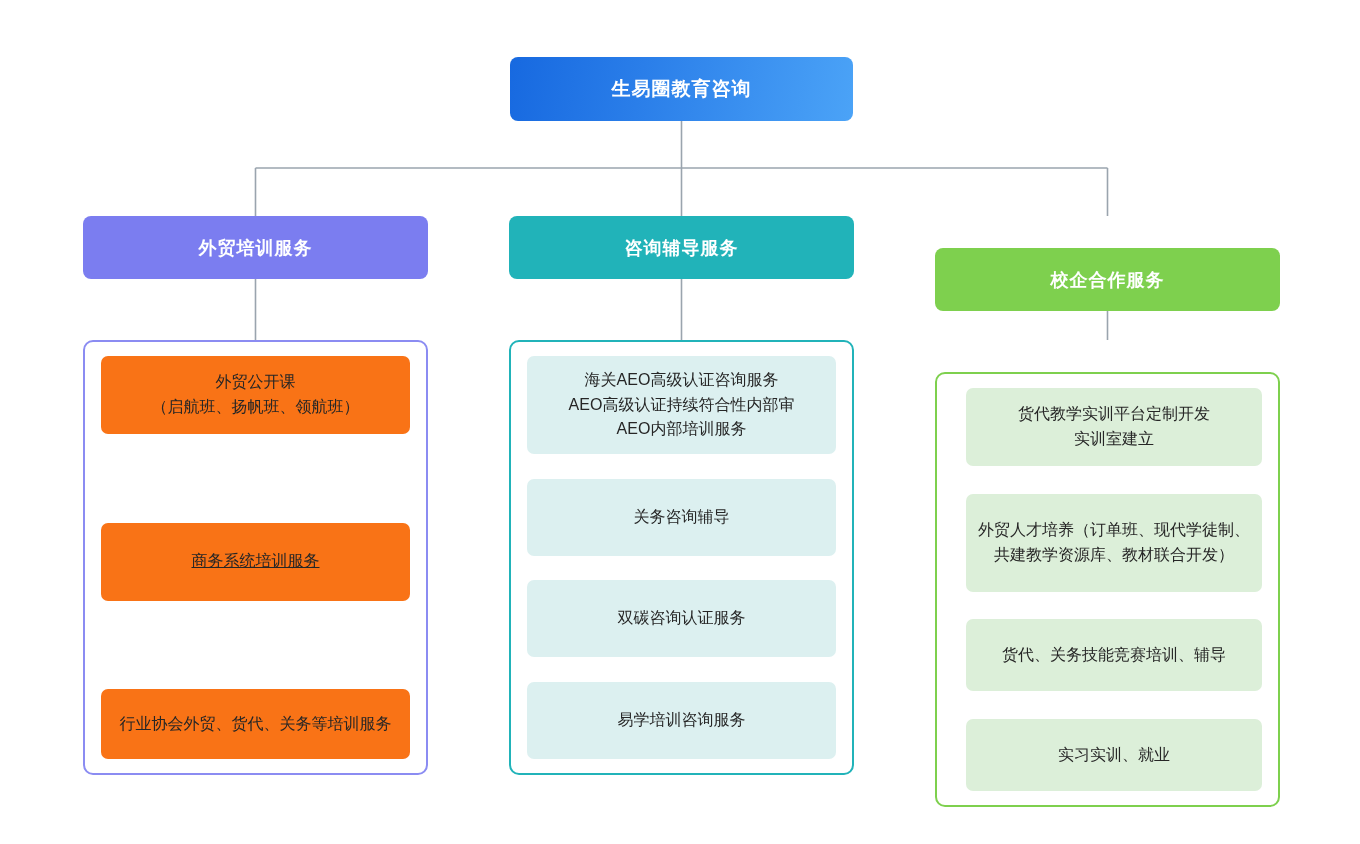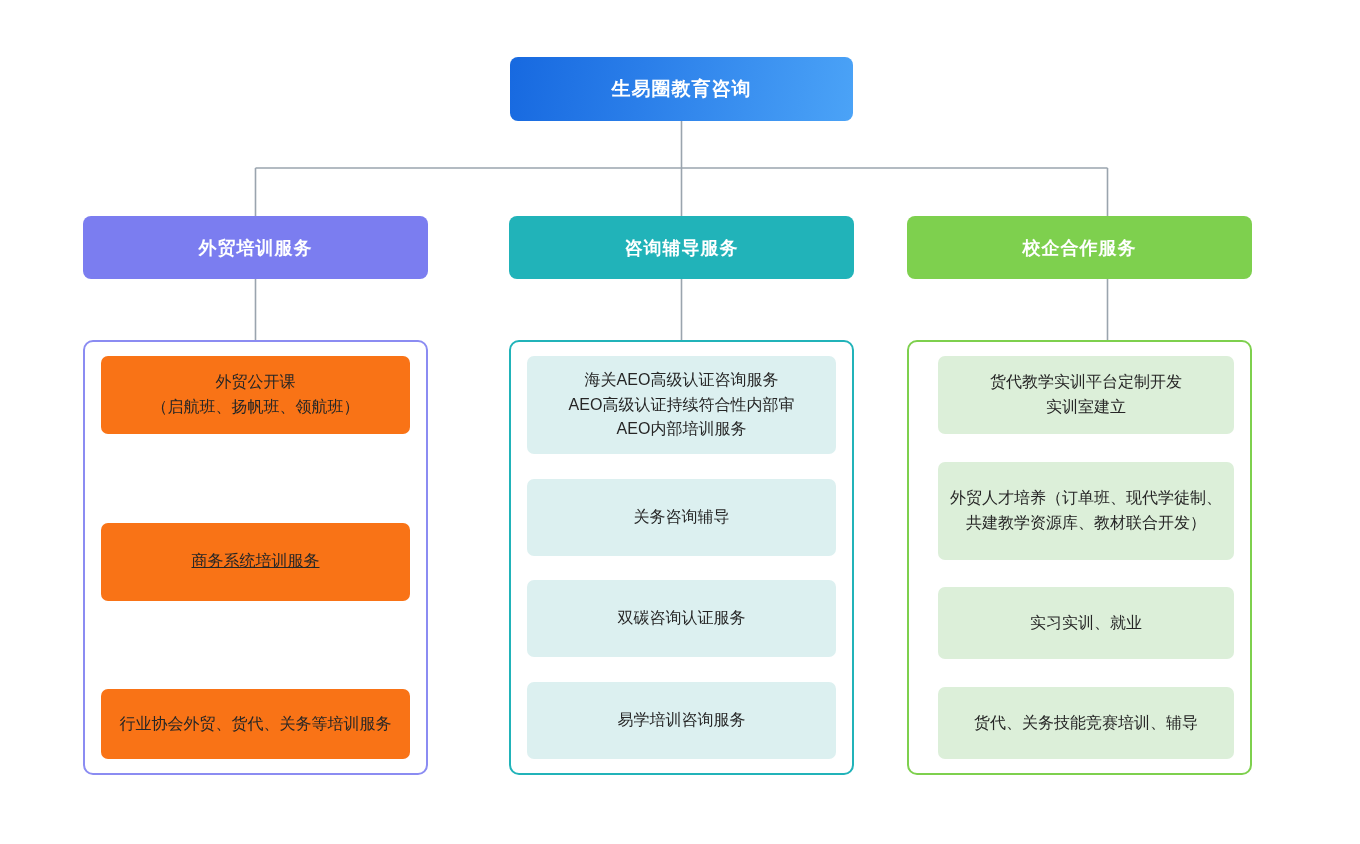--- a/index.html
+++ b/index.html
@@ -48,21 +48,21 @@
   }
 
   
   .column {
     position: absolute;
     top: 216px;
     width: 345px;
   }
   .column.col-1 { left: 83px; }
   .column.col-2 { left: 509px; }
-  .column.col-3 { left: 907px; }
+  .column.col-3 { left: 935px; margin-top: 32px; }
 
   .col-header {
     width: 100%;
     height: 63px;
     border-radius: 8px;
     display: flex;
     align-items: center;
     justify-content: center;
     color: #ffffff;
     font-size: 18px;
@@ -167,18 +167,18 @@
       <div class="item">易学培训咨询服务</div>
     </div>
   </div>
 
   <div class="column col-3">
     <div class="col-header">校企合作服务</div>
     <div class="col-body">
       <div class="item">货代教学实训平台定制开发
 实训室建立</div>
       <div class="item">外贸人才培养（订单班、现代学徒制、共建教学资源库、教材联合开发）</div>
+      <div class="item">货代、关务技能竞赛培训、辅导</div>
       <div class="item">实习实训、就业</div>
-      <div class="item">货代、关务技能竞赛培训、辅导</div>
     </div>
   </div>
 
 </div>
 
 </body></html>

